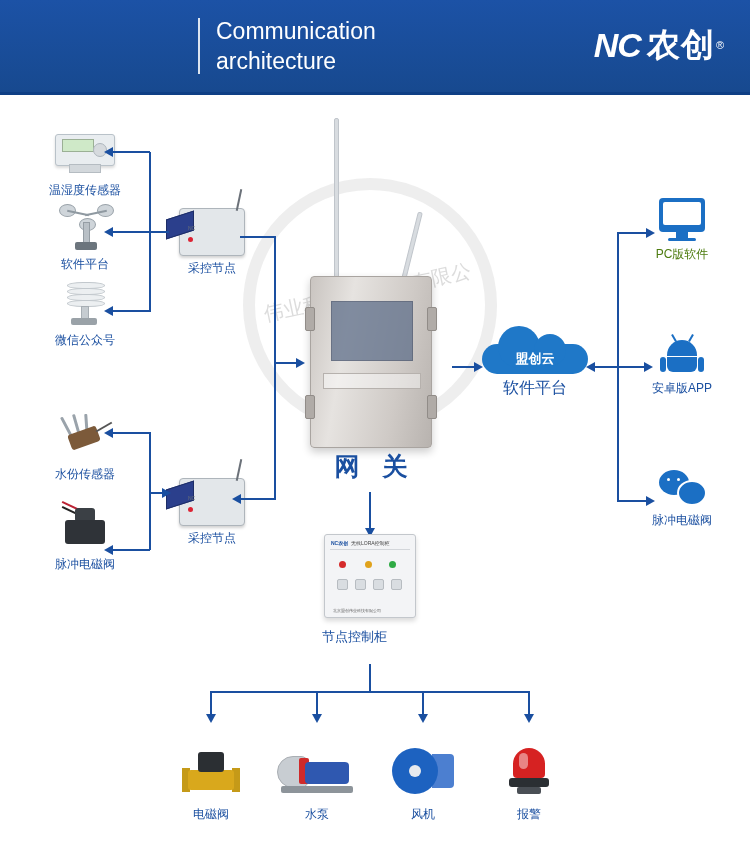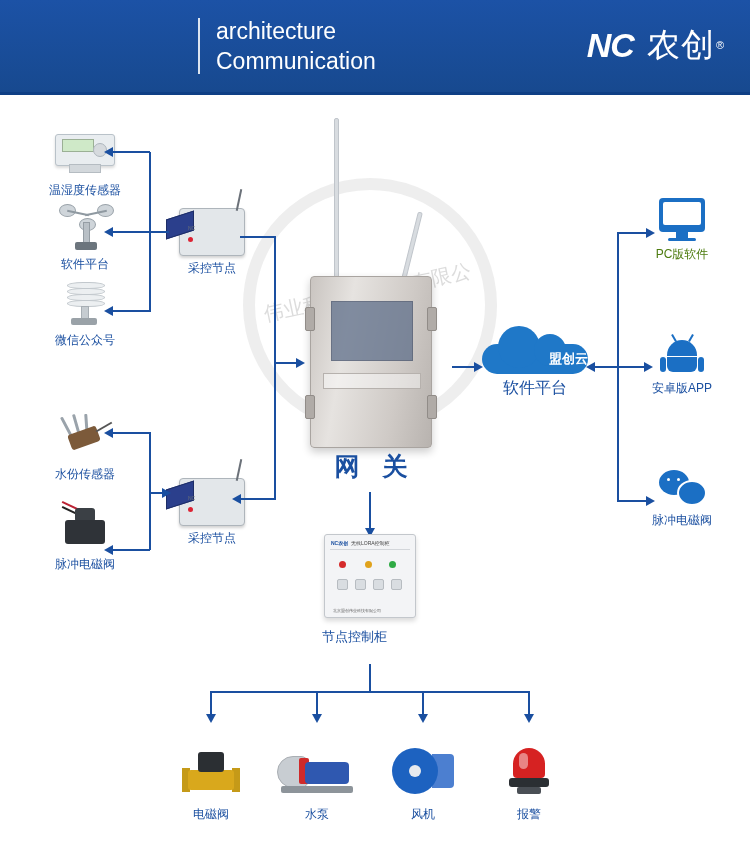--- a/index.html
+++ b/index.html
@@ -27,21 +27,21 @@
     position:absolute;left:216px;top:16px;width:300px;
     font-size:23px;color:#ffffff;line-height:30px;font-weight:400;
   }
   .logo{
     position:absolute;right:26px;top:22px;height:46px;display:flex;align-items:center;
   }
   .logo .mark{
     font-size:34px;font-weight:bold;color:#ffffff;font-style:italic;letter-spacing:-1px;
   }
   .logo .cnname{
-    font-size:33px;font-weight:normal;color:#ffffff;margin-left:13px;letter-spacing:1px;
+    font-size:33px;font-weight:bold;color:#ffffff;margin-left:6px;letter-spacing:1px;
   }
   .logo .reg{font-size:11px;color:#ffffff;vertical-align:super;margin-left:1px;}
   .header .bottomline{
     position:absolute;left:0;top:92px;width:750px;height:3px;background:#0f3f85;
   }
   
   .watermark{
     position:absolute;left:370px;top:305px;width:230px;height:230px;
     border-radius:50%;
     border:12px solid rgba(150,150,150,0.16);
@@ -115,21 +115,21 @@
   .gw-strip{position:absolute;left:12px;top:96px;width:96px;height:14px;background:rgba(255,255,255,.45);border:1px solid #b6b1ad;}
   .gw-knob{position:absolute;width:8px;height:22px;background:#b0aba7;border:1px solid #918c88;border-radius:2px;}
   .gw-title{position:absolute;left:0;top:332px;width:150px;text-align:center;font-size:25px;font-weight:bold;color:#1a4fa0;letter-spacing:8px;}
 
   
   .cloud-wrap{position:absolute;left:480px;top:320px;width:110px;text-align:center;}
   .cloud{position:relative;width:106px;height:56px;margin:0 auto;}
   .cloud .c1{position:absolute;left:0;top:24px;width:106px;height:30px;background:#1f78c8;border-radius:16px;}
   .cloud .c2{position:absolute;left:16px;top:6px;width:42px;height:42px;background:#1f78c8;border-radius:50%;}
   .cloud .c3{position:absolute;left:52px;top:14px;width:32px;height:32px;background:#1f78c8;border-radius:50%;}
-  .cloud .ctext{position:absolute;left:0;top:30px;width:106px;text-align:right;color:#fff;font-size:13px;font-weight:bold;}
+  .cloud .ctext{position:absolute;left:0;top:30px;width:106px;text-align:center;color:#fff;font-size:13px;font-weight:bold;}
   .cloud-cap{font-size:16px;color:#1a4fa0;margin-top:2px;}
 
   
   .ricon{position:absolute;text-align:center;width:120px;}
   .monitor{width:46px;height:34px;margin:0 auto;background:#1b6fc4;border-radius:4px;position:relative;}
   .monitor .scr{position:absolute;left:4px;top:4px;right:4px;bottom:7px;background:#fff;border-radius:2px;}
   .monitor .stand{position:absolute;left:17px;top:34px;width:12px;height:6px;background:#1b6fc4;}
   .monitor .base{position:absolute;left:9px;top:40px;width:28px;height:3px;background:#1b6fc4;border-radius:2px;}
   .android{width:44px;height:38px;margin:0 auto;position:relative;}
   .android .head{position:absolute;left:7px;top:6px;width:30px;height:16px;background:#1b6fc4;border-radius:15px 15px 0 0;}
@@ -172,22 +172,22 @@
   .alarm .gloss{position:absolute;left:14px;top:7px;width:9px;height:16px;background:rgba(255,255,255,.45);border-radius:6px;}
   .alarm .base{position:absolute;left:4px;top:32px;width:40px;height:9px;background:#2b2f33;border-radius:3px;}
   .alarm .foot{position:absolute;left:12px;top:41px;width:24px;height:7px;background:#4a4f55;border-radius:2px;}
 </style>
 </head>
 <body>
 
 <div class="header">
   <div class="divider"></div>
   <div class="en">
+    <div>Communication</div>
     <div>architecture</div>
-    <div>Communication</div>
   </div>
   <div class="logo">
     <span class="mark">NC</span>
     <span class="cnname">农创</span>
     <span class="reg">®</span>
   </div>
   <div class="bottomline"></div>
 </div>
 
 <div class="watermark">伟业科技 企业图 有限公司</div>

